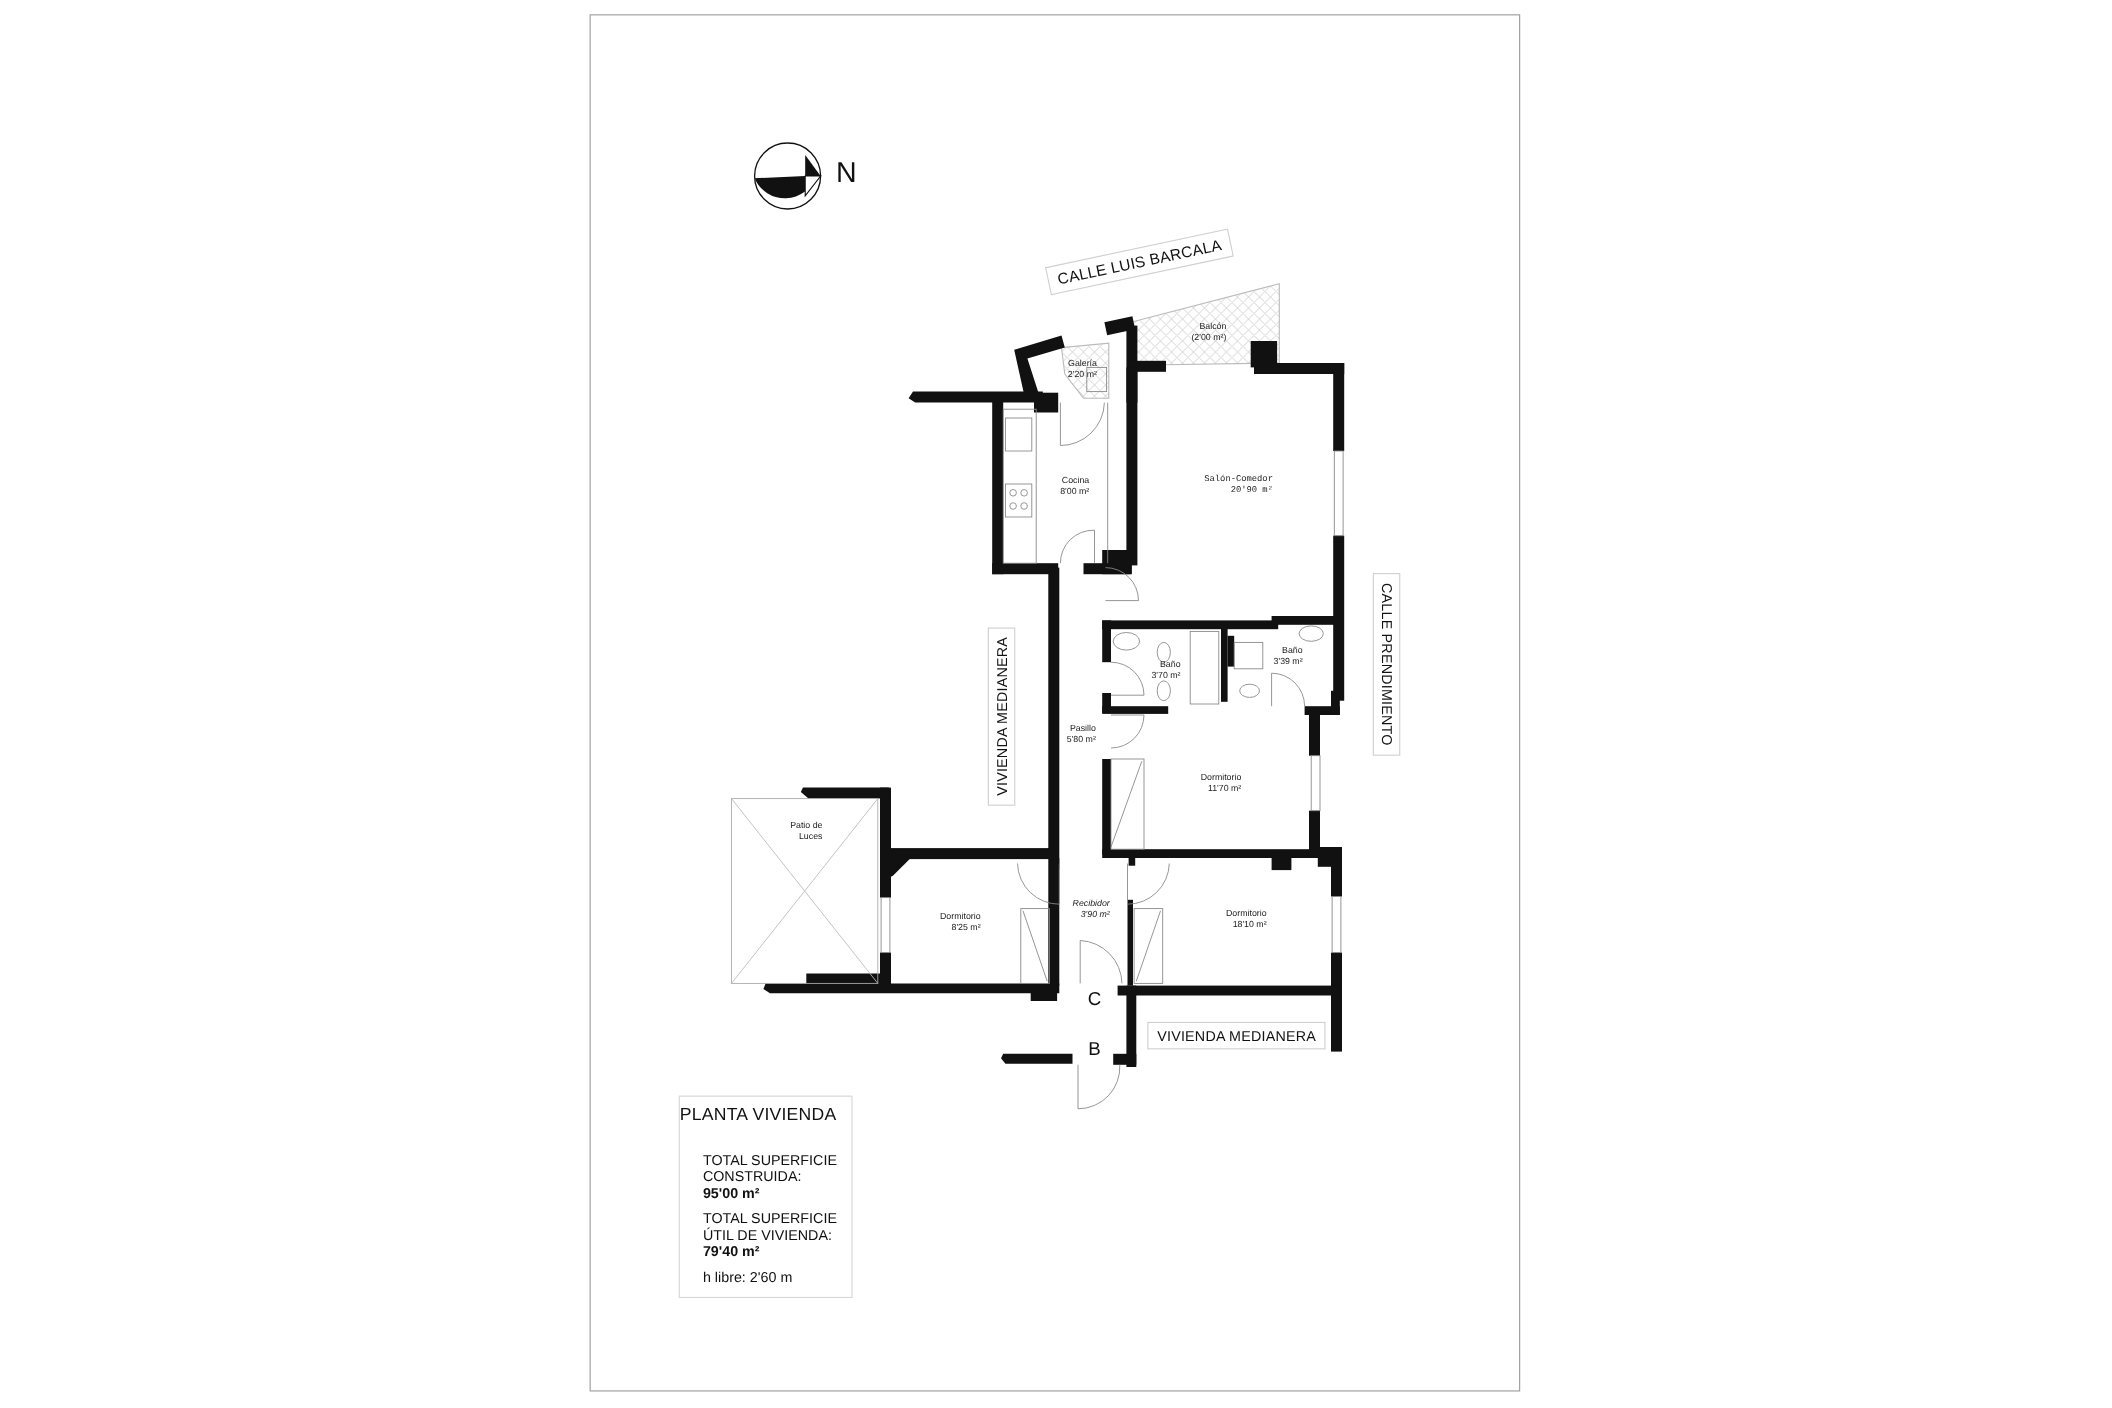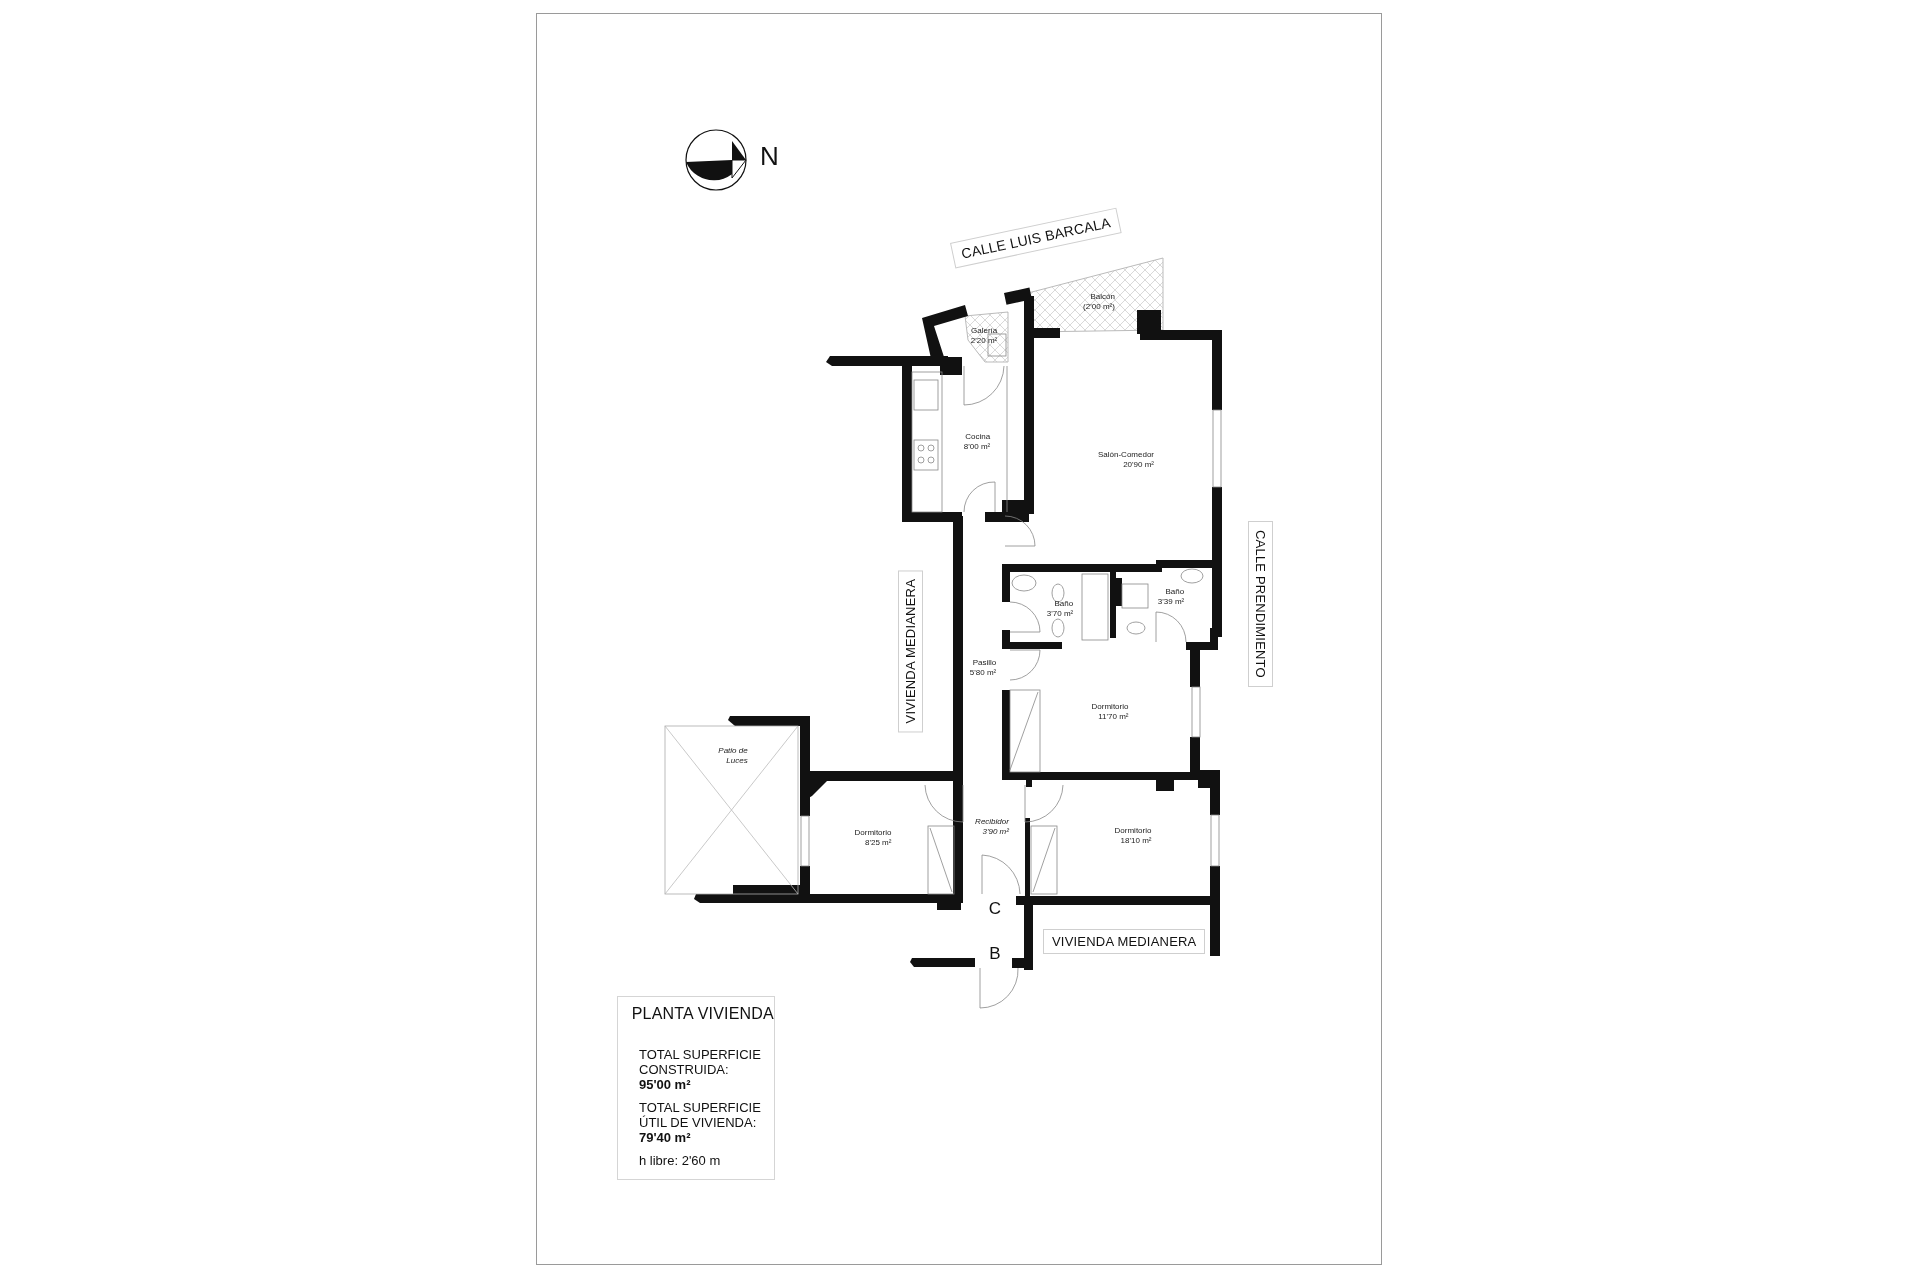--- a/index.html
+++ b/index.html
@@ -7,21 +7,21 @@
   .sheet{position:absolute;left:536px;top:13px;width:846px;height:1252px;border:1.5px solid #9a9a9a;box-sizing:border-box;background:#fff;}
   .plan-svg{position:absolute;left:0;top:0;width:1920px;height:1280px;}
   .room-label{position:absolute;font-size:8px;line-height:10px;text-align:right;color:#222;white-space:nowrap;transform:translate(-50%,-50%);}
   .room-label span{display:block;}
   .street{position:absolute;border:1px solid #cfcfcf;background:#fff;font-size:14px;letter-spacing:0.2px;color:#111;white-space:nowrap;padding:4px 8px;box-sizing:border-box;}
   .street.vertical{writing-mode:vertical-rl;padding:8px 4px;}
   .street.vertical-up{transform:rotate(180deg);}
   .north{position:absolute;left:760px;top:141px;font-size:26px;color:#111;}
   .access{position:absolute;width:24px;height:24px;border-radius:50%;background:#fff;font-size:17px;text-align:center;line-height:24px;color:#111;transform:translate(-50%,-50%);}
   .legend{position:absolute;left:617px;top:996px;width:158px;height:184px;border:1px solid #d5d5d5;box-sizing:border-box;background:#fff;}
-  .legend-title{position:absolute;left:0;right:0;top:8px;text-align:right;font-size:16px;letter-spacing:0.2px;}
+  .legend-title{position:absolute;left:0;right:0;top:8px;text-align:left;font-size:16px;letter-spacing:0.2px;}
   .legend-body{position:absolute;left:21px;top:50px;font-size:13px;line-height:15px;}
   .legend-body .v{font-weight:bold;display:block;margin-bottom:8px;}
   .legend-body .h b{font-weight:normal;}
 </style>
 </head>
 <body>
 
 <div class="sheet"></div>
 
 <svg class="plan-svg" viewBox="0 0 1920 1280" xmlns="http://www.w3.org/2000/svg">
@@ -175,41 +175,41 @@
     <span>(2'00 m²)</span>
 </div>
 <div class="room-label" style="left:984px;top:336px;">
   <span>Galería</span>
     <span>2'20 m²</span>
 </div>
 <div class="room-label" style="left:977px;top:442px;">
   <span>Cocina</span>
     <span>8'00 m²</span>
 </div>
-<div class="room-label" style="left:1126px;top:460px;">
+<div class="room-label" style="left:1126px;top:441px;font-family:Liberation Mono, monospace;">
   <span>Salón-Comedor</span>
     <span>20'90 m²</span>
 </div>
 <div class="room-label" style="left:1060px;top:609px;">
   <span>Baño</span>
     <span>3'70 m²</span>
 </div>
 <div class="room-label" style="left:1171px;top:597px;">
   <span>Baño</span>
     <span>3'39 m²</span>
 </div>
 <div class="room-label" style="left:983px;top:668px;">
   <span>Pasillo</span>
     <span>5'80 m²</span>
 </div>
 <div class="room-label" style="left:1110px;top:712px;">
   <span>Dormitorio</span>
     <span>11'70 m²</span>
 </div>
-<div class="room-label" style="left:733px;top:756px;font-style:italic;">
+<div class="room-label" style="left:733px;top:756px;">
   <span>Patio de</span>
     <span>Luces</span>
 </div>
 <div class="room-label" style="left:873px;top:838px;">
   <span>Dormitorio</span>
     <span>8'25 m²</span>
 </div>
 <div class="room-label" style="left:992px;top:827px;font-style:italic;">
   <span>Recibidor</span>
     <span>3'90 m²</span>

